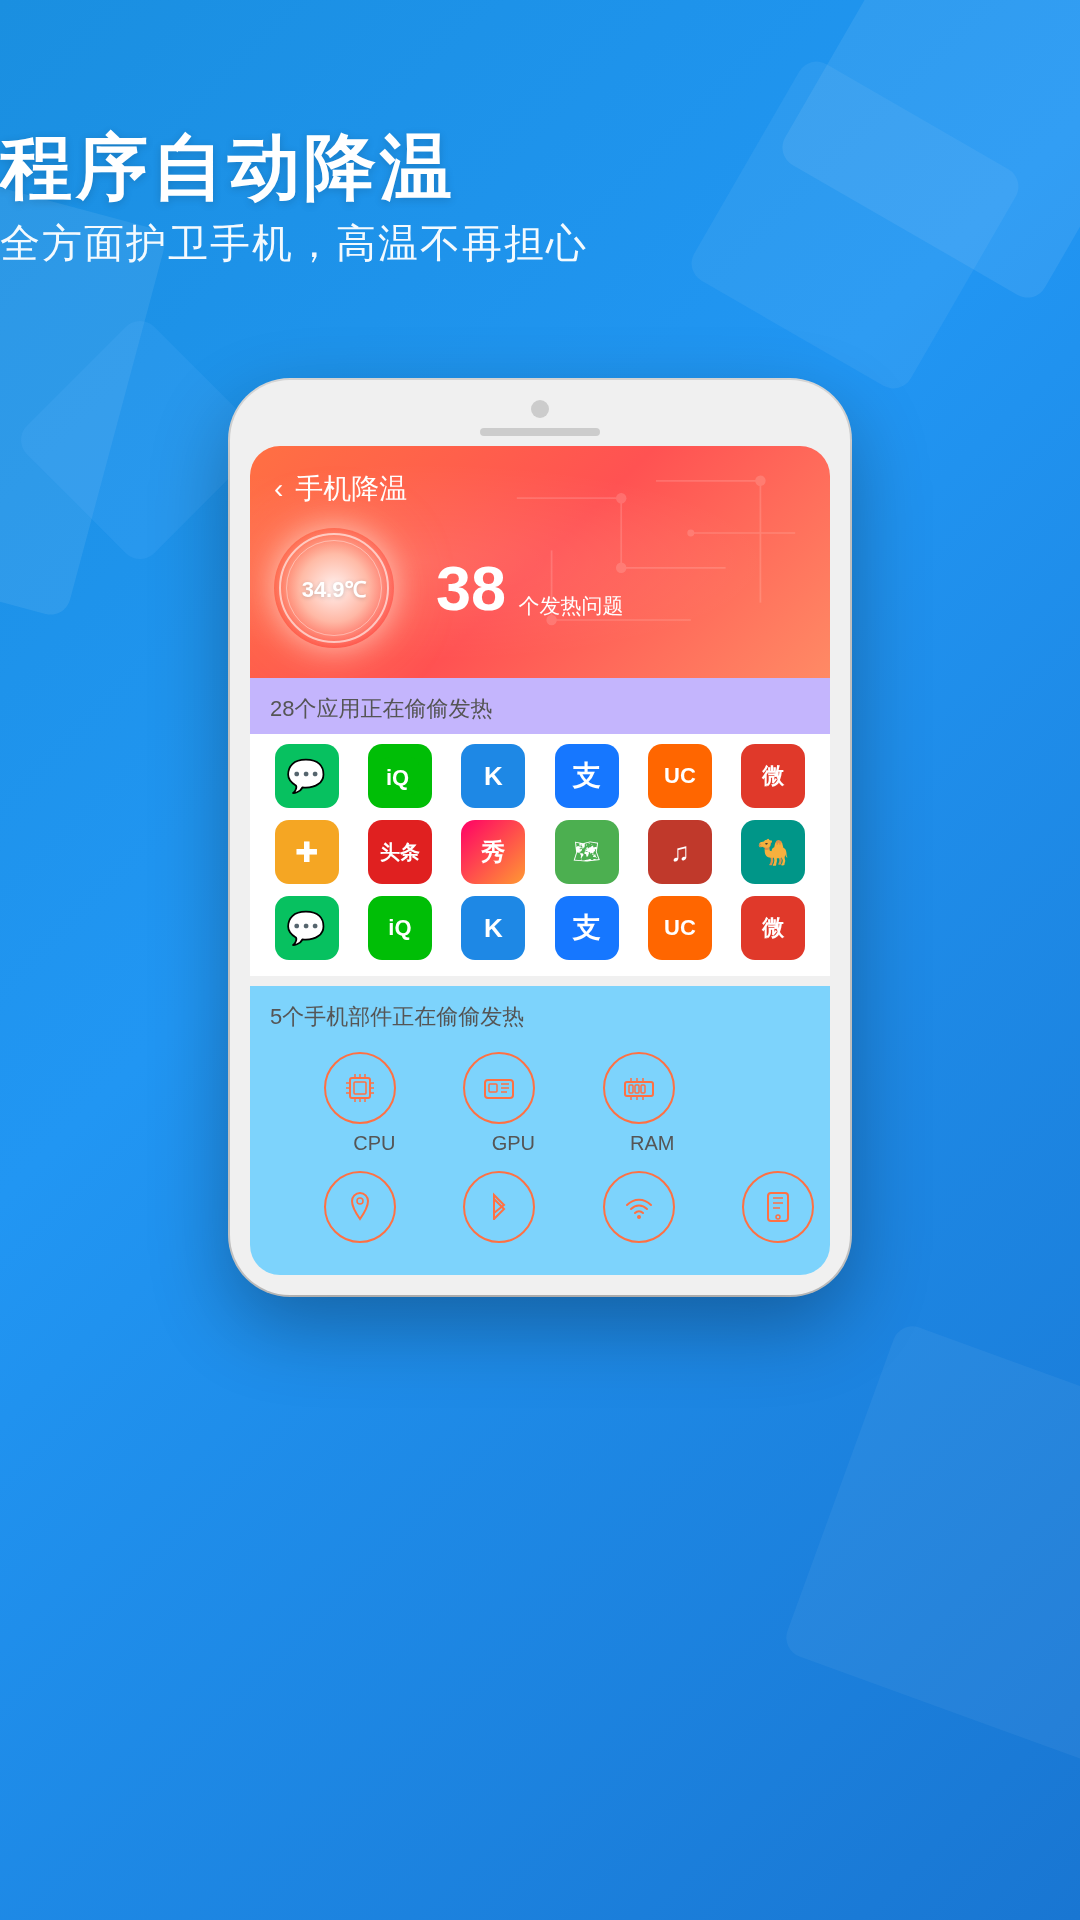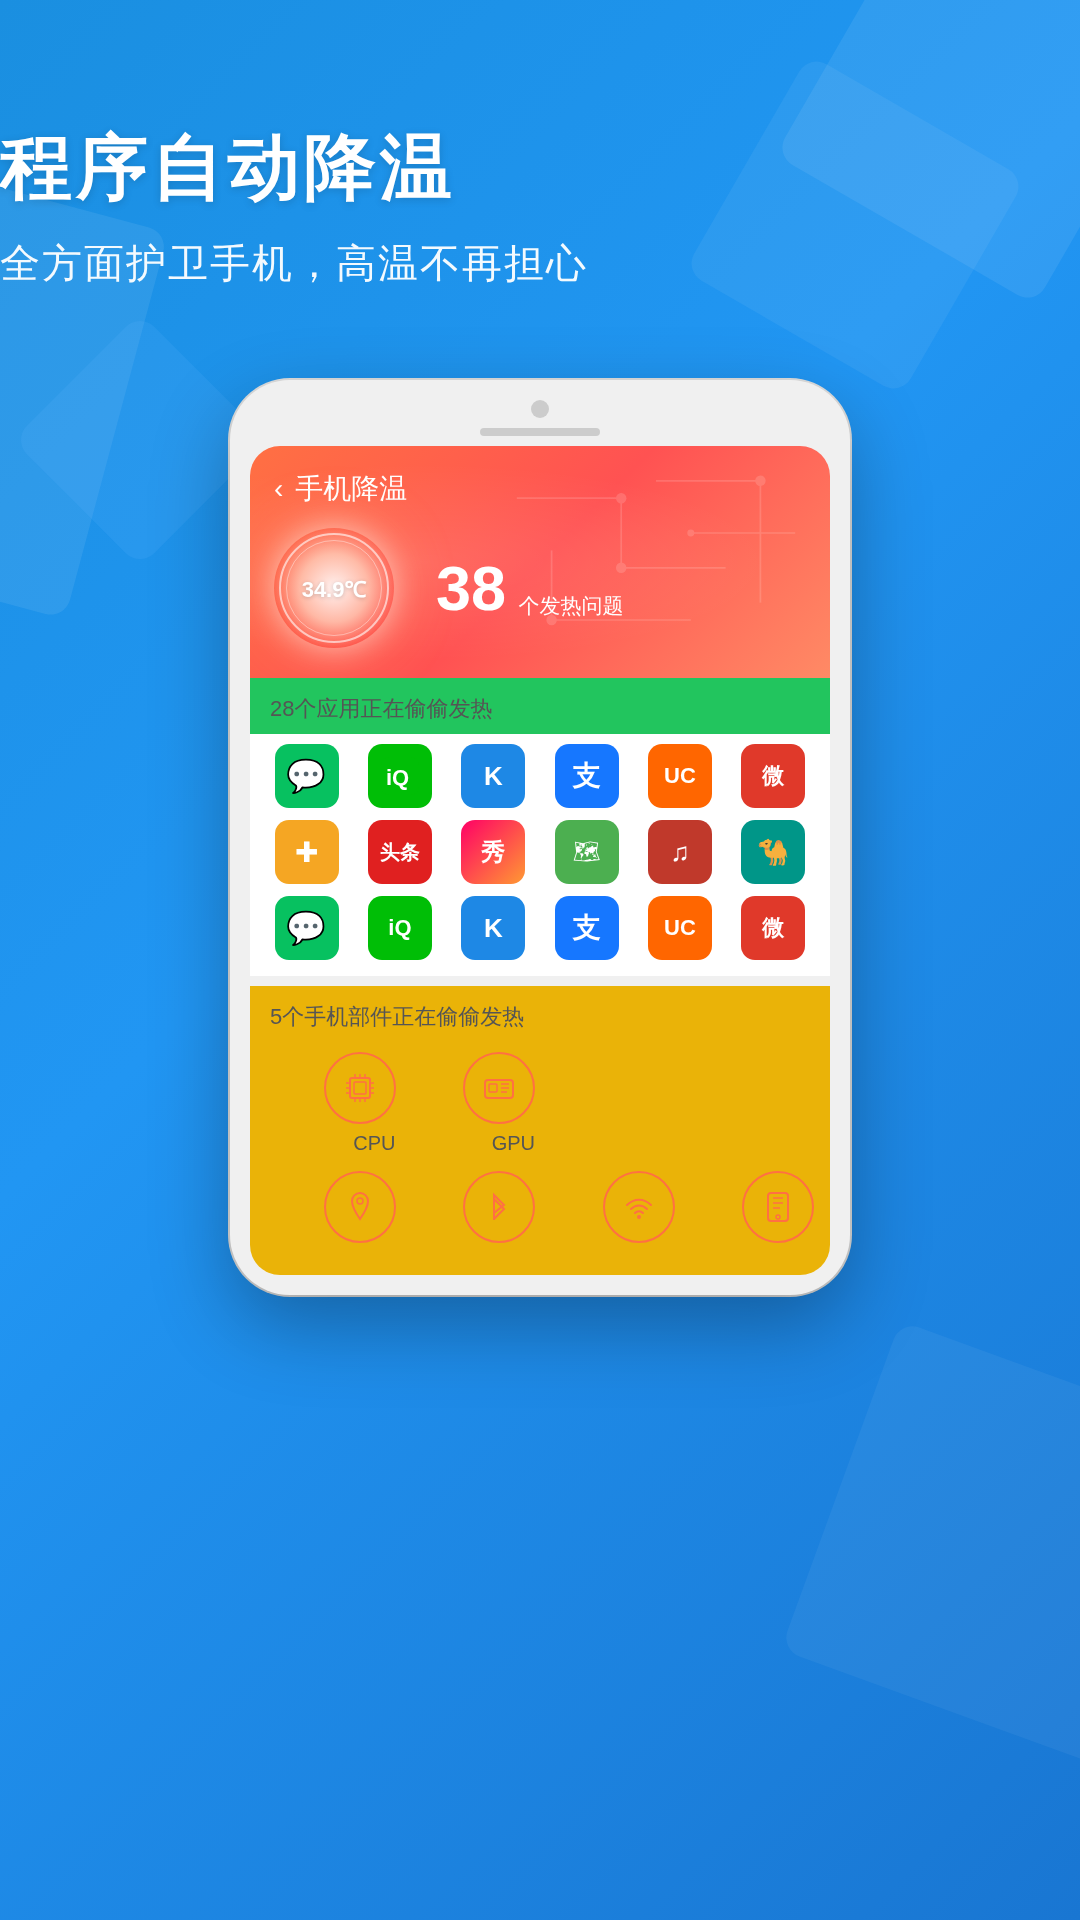--- a/index.html
+++ b/index.html
@@ -41,21 +41,20 @@
       font-size: 72px;
       font-weight: 700;
       color: #ffffff;
       letter-spacing: 4px;
       text-shadow: 0 2px 8px rgba(0,0,0,0.15);
     }
     .header-subtitle {
       font-size: 40px;
       font-weight: 400;
       color: rgba(255,255,255,0.95);
-      margin-top: 20px;
       letter-spacing: 2px;
     }
 
     
     .phone-container {
       position: absolute;
       left: 50%;
       transform: translateX(-50%);
       top: 380px;
       width: 620px;
@@ -183,21 +182,21 @@
       margin-left: 8px;
     }
     .heat-sub {
       color: rgba(255,255,255,0.85);
       font-size: 20px;
       margin-top: 8px;
     }
 
     
     .section {
-      background: #22c55e;
+      background: #c4b5fd;
       margin: 0;
     }
     .section-title {
       font-size: 22px;
       color: #555;
       padding: 16px 20px 10px;
     }
     .apps-grid {
       display: grid;
       grid-template-columns: repeat(6, 1fr);
@@ -216,21 +215,21 @@
       margin: 0 auto;
     }
 
     .divider {
       height: 10px;
       background: #f0f0f0;
     }
 
     
     .hardware-section {
-      background: #eab308;
+      background: #7dd3fc;
       padding-bottom: 16px;
     }
     .hardware-grid {
       display: grid;
       grid-template-columns: repeat(4, 1fr);
       gap: 10px;
       padding: 10px 16px 16px;
     }
     .hw-item {
       display: flex;
@@ -388,20 +387,37 @@
                 <rect x="8" y="14" width="8" height="8" rx="1" stroke="#ff7043" stroke-width="1.5" fill="none"></rect>
                 <line x1="20" y1="14" x2="28" y2="14" stroke="#ff7043" stroke-width="1.5"></line>
                 <line x1="20" y1="18" x2="28" y2="18" stroke="#ff7043" stroke-width="1.5"></line>
                 <line x1="20" y1="22" x2="26" y2="22" stroke="#ff7043" stroke-width="1.5"></line>
               </svg>
             </div>
             <span class="hw-label">GPU</span>
           </div>
 
 
+          <div class="hw-item">
+            <div class="hw-icon-circle">
+              <svg width="36" height="36" viewBox="0 0 36 36" fill="none" xmlns="http://www.w3.org/2000/svg">
+                <rect x="4" y="12" width="28" height="14" rx="2" stroke="#ff7043" stroke-width="2" fill="none"></rect>
+                <rect x="8" y="15" width="4" height="8" rx="1" stroke="#ff7043" stroke-width="1.5" fill="none"></rect>
+                <rect x="14" y="15" width="4" height="8" rx="1" stroke="#ff7043" stroke-width="1.5" fill="none"></rect>
+                <rect x="20" y="15" width="4" height="8" rx="1" stroke="#ff7043" stroke-width="1.5" fill="none"></rect>
+                <line x1="10" y1="12" x2="10" y2="8" stroke="#ff7043" stroke-width="1.5"></line>
+                <line x1="16" y1="12" x2="16" y2="8" stroke="#ff7043" stroke-width="1.5"></line>
+                <line x1="22" y1="12" x2="22" y2="8" stroke="#ff7043" stroke-width="1.5"></line>
+                <line x1="10" y1="26" x2="10" y2="30" stroke="#ff7043" stroke-width="1.5"></line>
+                <line x1="16" y1="26" x2="16" y2="30" stroke="#ff7043" stroke-width="1.5"></line>
+                <line x1="22" y1="26" x2="22" y2="30" stroke="#ff7043" stroke-width="1.5"></line>
+              </svg>
+            </div>
+            <span class="hw-label">RAM</span>
+          </div>
         </div>
 
         <div class="hardware-grid-2">
 
           <div class="hw-item">
             <div class="hw-icon-circle">
               <svg width="36" height="36" viewBox="0 0 36 36" fill="none" xmlns="http://www.w3.org/2000/svg">
                 <path d="M18 4C13.582 4 10 7.582 10 12c0 6.627 8 18 8 18s8-11.373 8-18c0-4.418-3.582-8-8-8z" stroke="#ff7043" stroke-width="2" fill="none"></path>
                 <circle cx="18" cy="12" r="3" stroke="#ff7043" stroke-width="1.5" fill="none"></circle>
               </svg>

